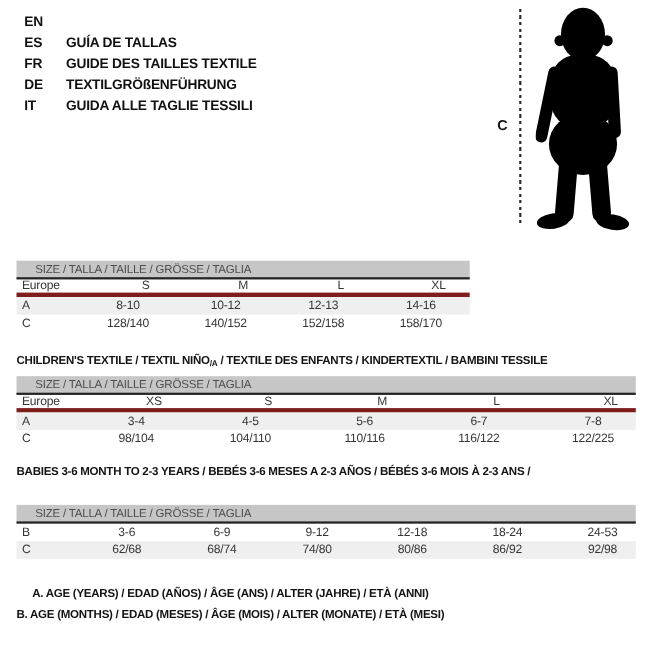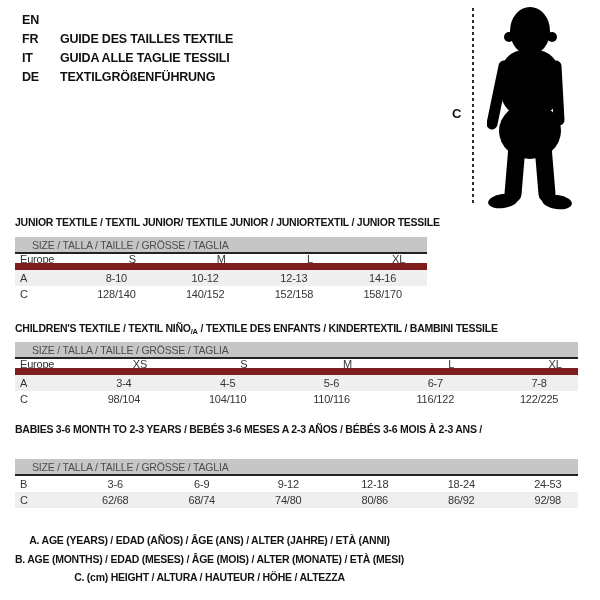--- a/index.html
+++ b/index.html
@@ -26,47 +26,51 @@
   
   .tbl{position:absolute;left:15px;}
   .szbar{height:17px;background:#c6c6c6;border-bottom:2px solid #232323;
          display:flex;align-items:center;padding-left:17px;box-sizing:border-box;
          font-size:10.5px;letter-spacing:-0.2px;color:#4d4d4d;}
   .trow{display:flex;height:16px;align-items:center;font-size:11px;
         letter-spacing:-0.2px;color:#353535;}
   .trow .lbl{width:57px;padding-left:5px;box-sizing:border-box;}
   .trow .cell{flex:1;text-align:center;}
   .striped{background:#efefef;}
-  .hairline{border-bottom:7px solid #7f1d1d;box-sizing:border-box;gap:32px;}
+  .hairline{border-bottom:4px solid #7f1d1d;box-sizing:border-box;gap:32px;}
 
   
   .footnotes{position:absolute;left:15px;top:531px;font-weight:bold;font-size:10.5px;
              letter-spacing:-0.25px;line-height:18.5px;color:#141414;text-align:center;}
   .footnotes .fn{display:block;white-space:nowrap;}
 </style>
 </head>
 <body>
 
 <div class="page">
 
   <div class="langs">
     <div class="lang-row">
       <span class="code">EN</span>
     </div>
     <div class="lang-row">
+      <span class="code">ES</span>
+      <span class="ltitle">GUÍA DE TALLAS</span>
+    </div>
+    <div class="lang-row">
       <span class="code">FR</span>
       <span class="ltitle">GUIDE DES TAILLES TEXTILE</span>
     </div>
     <div class="lang-row">
+      <span class="code">DE</span>
+      <span class="ltitle">TEXTILGRÖßENFÜHRUNG</span>
+    </div>
+    <div class="lang-row">
       <span class="code">IT</span>
       <span class="ltitle">GUIDA ALLE TAGLIE TESSILI</span>
-    </div>
-    <div class="lang-row">
-      <span class="code">DE</span>
-      <span class="ltitle">TEXTILGRÖßENFÜHRUNG</span>
     </div>
   </div>
 
   <div class="height-line"></div>
   <span class="c-label">C</span>
   <svg class="baby" width="113" height="208" viewBox="0 0 113 208" xmlns="http://www.w3.org/2000/svg">
     <g fill="#000000">
       <circle cx="22" cy="33" r="5"></circle>
       <circle cx="65" cy="33" r="5"></circle>
       <ellipse cx="43" cy="27" rx="20" ry="24"></ellipse>
@@ -76,23 +80,20 @@
       <ellipse cx="70" cy="198" rx="15" ry="7" transform="rotate(8 70 198)"></ellipse>
     </g>
     <g stroke="#000000" stroke-linecap="round" fill="none">
       <line x1="17" y1="62" x2="5" y2="120" stroke-width="11"></line>
       <line x1="69" y1="62" x2="72" y2="116" stroke-width="11"></line>
       <line x1="30" y1="142" x2="26" y2="190" stroke-width="17"></line>
       <line x1="56" y1="142" x2="60" y2="190" stroke-width="17"></line>
     </g>
   </svg>
 
-  <div class="sec-title" style="top:215px;">
-    <span>JUNIOR TEXTILE / TEXTIL JUNIOR/ TEXTILE JUNIOR / JUNIORTEXTIL / JUNIOR TESSILE</span>
-  </div>
   <div class="tbl" style="top:237px;width:412px;">
     <div class="szbar">
       <span>SIZE / TALLA / TAILLE / GRÖSSE / TAGLIA</span>
     </div>
     <div class="trow hairline">
       <span class="lbl">Europe</span>
       <span class="cell">S</span>
       <span class="cell">M</span>
       <span class="cell">L</span>
       <span class="cell">XL</span>
@@ -169,16 +170,15 @@
       <span class="cell">74/80</span>
       <span class="cell">80/86</span>
       <span class="cell">86/92</span>
       <span class="cell">92/98</span>
     </div>
   </div>
 
   <div class="footnotes">
     <span class="fn">A. AGE (YEARS) / EDAD (AÑOS) / ÂGE (ANS) / ALTER (JAHRE) / ETÀ (ANNI)</span>
     <span class="fn">B. AGE (MONTHS) / EDAD (MESES) / ÂGE (MOIS) / ALTER (MONATE) / ETÀ (MESI)</span>
-    <span class="fn">C. (cm) HEIGHT / ALTURA / HAUTEUR / HÖHE / ALTEZZA</span>
   </div>
 
 </div>
 
 </body></html>

